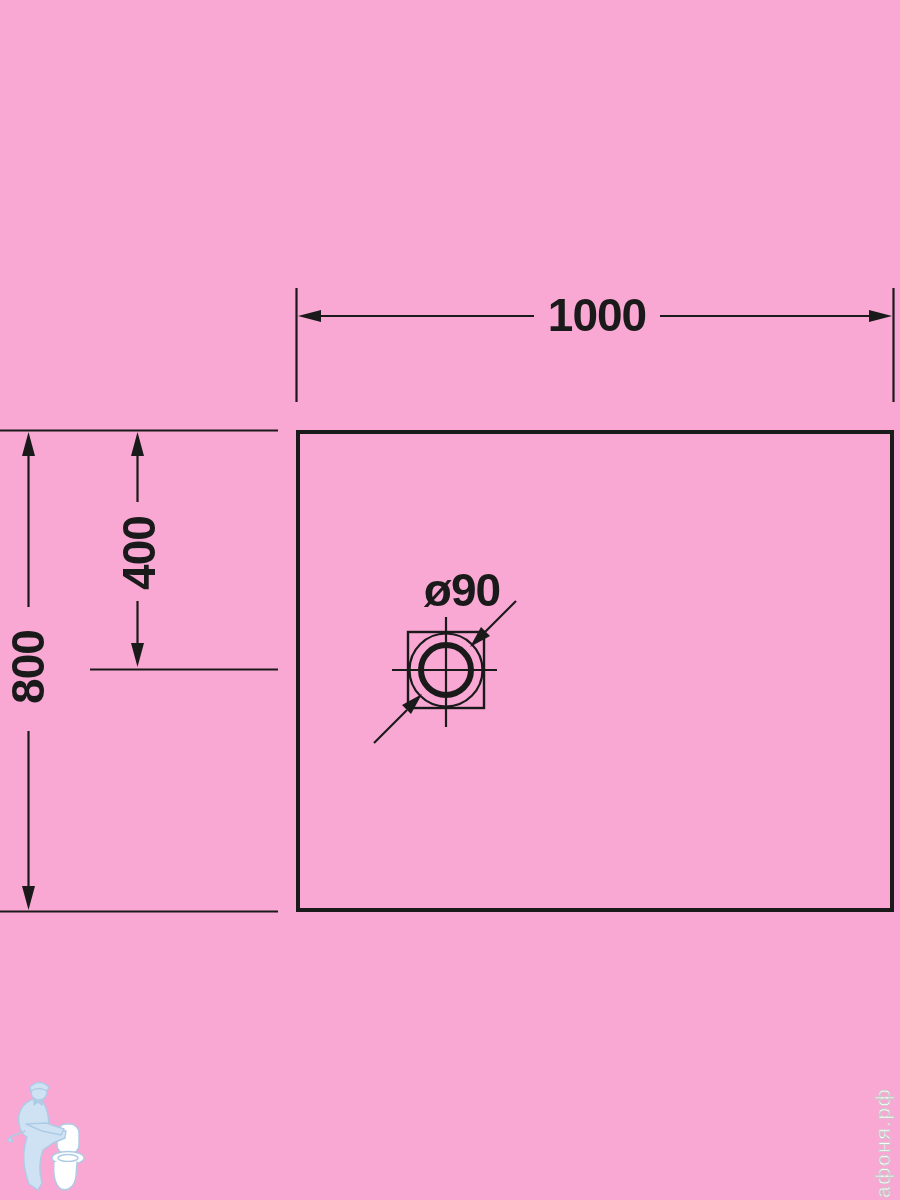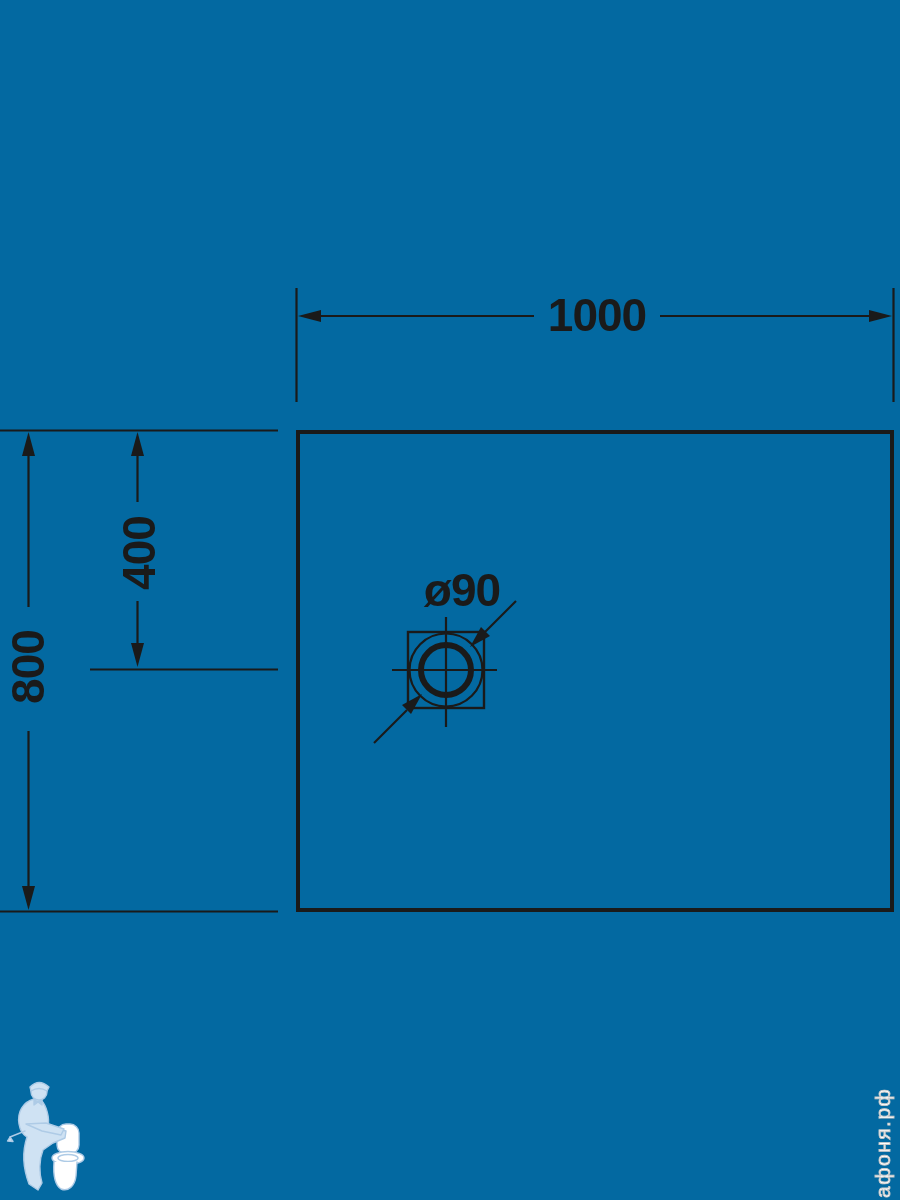--- a/index.html
+++ b/index.html
@@ -1,19 +1,19 @@
 <!DOCTYPE html>
 <html><head>
 <meta charset="utf-8">
 <style>
   html,body{margin:0;padding:0;background:#ffffff;}
   .canvas{
     position:relative;
     width:900px;height:1200px;
-    background:#0369a1;
+    background:#f9a8d4;
     overflow:hidden;
     font-family:"Liberation Sans", sans-serif;
   }
   svg{display:block;}
   text.dim{
     font-family:"Liberation Sans", sans-serif;
     font-weight:bold;
     font-size:46px;
     fill:#1a1a1a;
     letter-spacing:-1px;

